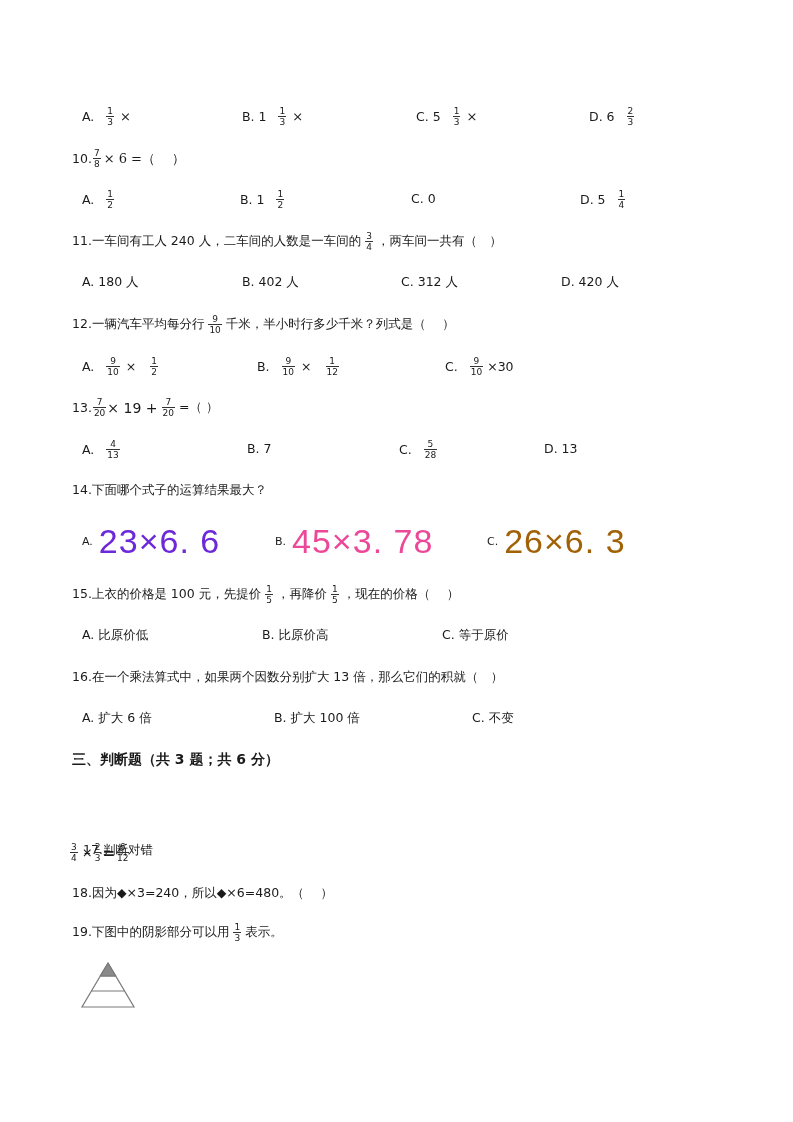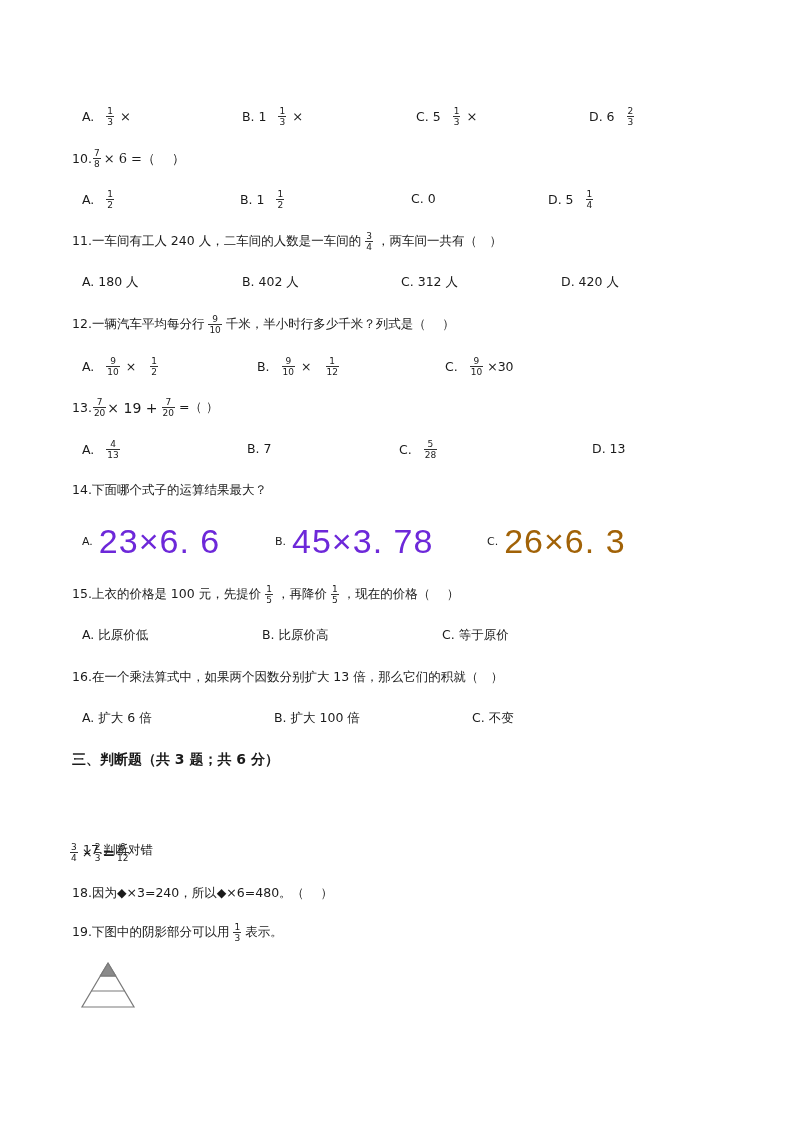--- a/index.html
+++ b/index.html
@@ -81,21 +81,21 @@
   <span>B. 1</span>
     <span class="gap"></span>
   <span class="frac">
       <span class="num">1</span>
       <span class="den">2</span>
     </span>
 </div>
 <div class="abs line" style="left:411px; top:191px;">
   <span>C. 0</span>
 </div>
-<div class="abs line" style="left:548px; top:189px;">
+<div class="abs line" style="left:580px; top:189px;">
   <span>D. 5</span>
     <span class="gap"></span>
   <span class="frac">
       <span class="num">1</span>
       <span class="den">4</span>
     </span>
 </div>
 
 <div class="abs line" style="left:72px; top:231px;">
   <span>11.一车间有工人 240 人，二车间的人数是一车间的</span>
@@ -177,30 +177,30 @@
 </div>
 <div class="abs" style="left:247px; top:441px;">B. 7</div>
 <div class="abs line" style="left:399px; top:439px;">
   <span>C.</span>
     <span class="gap"></span>
   <span class="frac">
       <span class="num">5</span>
       <span class="den">28</span>
     </span>
 </div>
-<div class="abs" style="left:592px; top:441px;">D. 13</div>
+<div class="abs" style="left:544px; top:441px;">D. 13</div>
 
 <div class="abs" style="left:72px; top:482px;">14.下面哪个式子的运算结果最大？</div>
 <div class="abs line" style="left:82px; top:522px;">
   <span class="opt-label-small">A.</span>
   <span class="big-expr" style="color:#6d28d9;">23×6. 6</span>
 </div>
 <div class="abs line" style="left:275px; top:522px;">
   <span class="opt-label-small">B.</span>
-  <span class="big-expr" style="color:#6d28d9;">45×3. 78</span>
+  <span class="big-expr" style="color:#ec4899;">45×3. 78</span>
 </div>
 <div class="abs line" style="left:487px; top:522px;">
   <span class="opt-label-small">C.</span>
   <span class="big-expr" style="color:#a16207;">26×6. 3</span>
 </div>
 
 <div class="abs line" style="left:72px; top:584px;">
   <span>15.上衣的价格是 100 元，先提价</span>
   <span class="frac">
       <span class="num">1</span>

